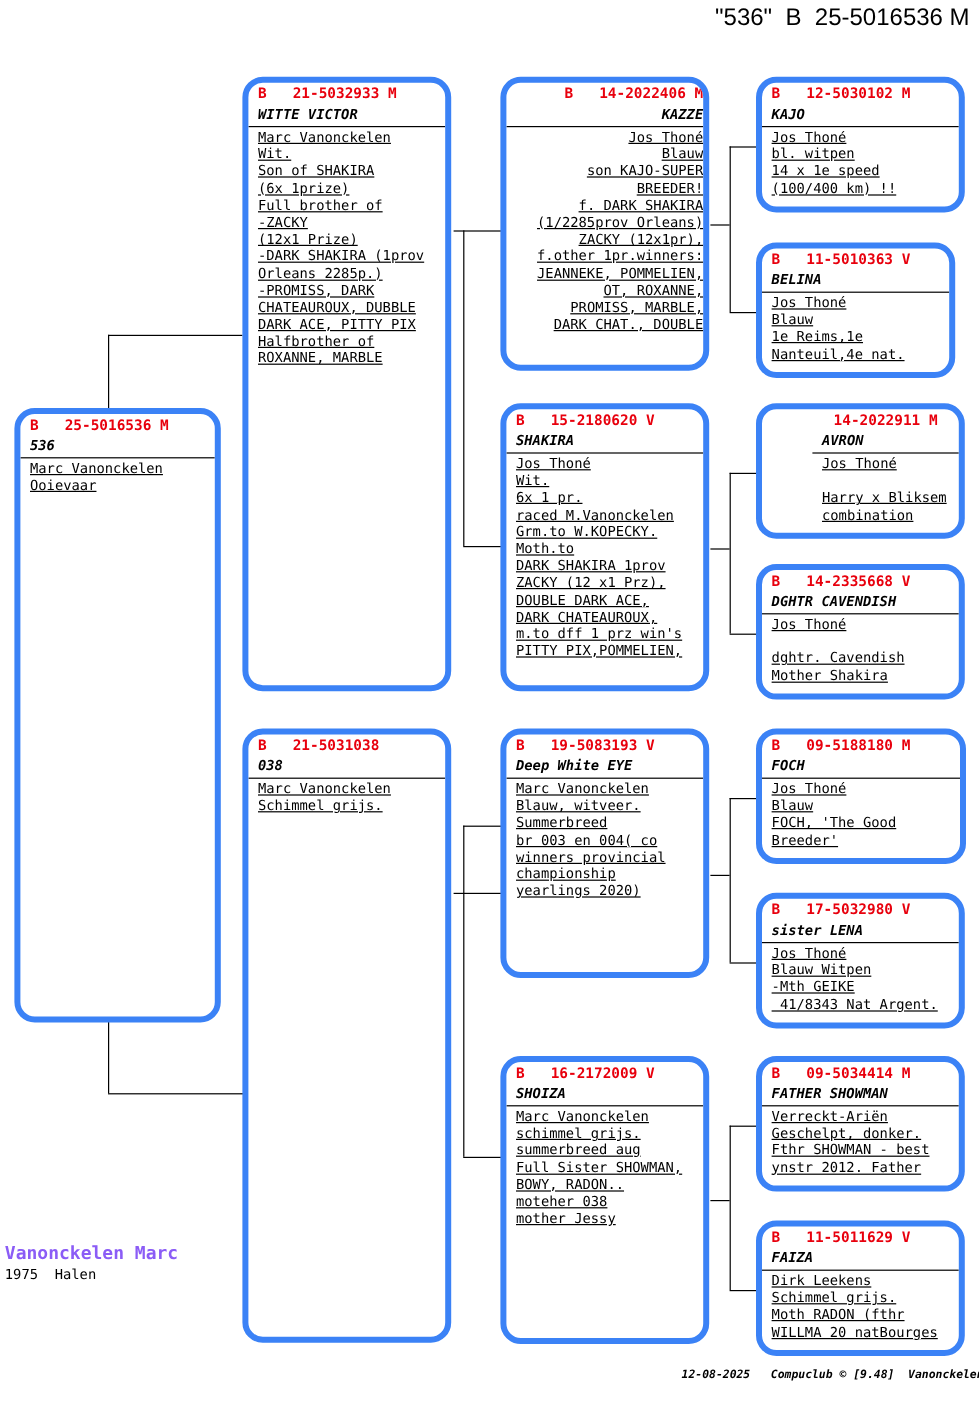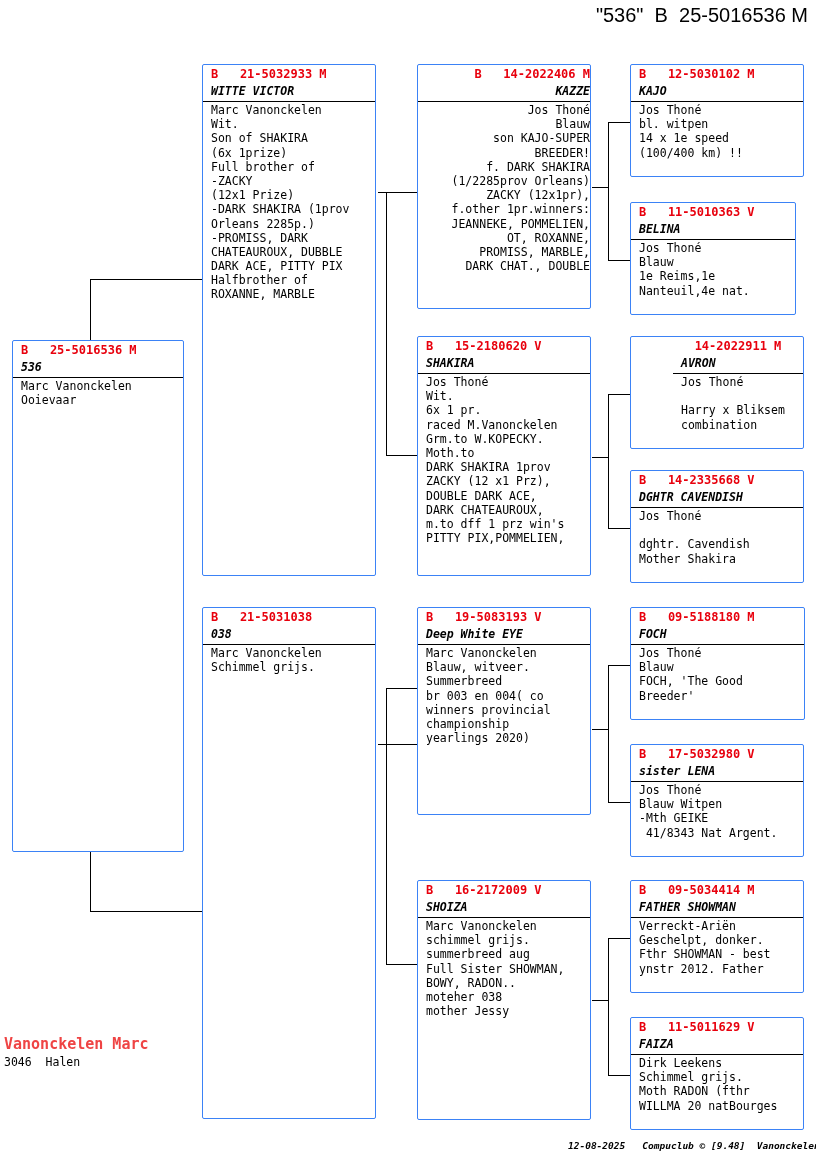--- a/index.html
+++ b/index.html
@@ -18,49 +18,50 @@
   }
 
   
   .ln{position:absolute;background:#000;}
   .lnh{height:1px;}
   .lnv{width:1px;}
 
   
   .box{
     position:absolute;box-sizing:border-box;
-    border:1px solid #3b82f6;border-radius:2px;
+    border:5px solid #3b82f6;border-radius:17px;
     background:#fff;overflow:hidden;
   }
   .box .hdr{
     height:19px;line-height:19px;
     color:#e8000d;font-weight:bold;font-size:12px;
     white-space:pre;padding-left:8px;
   }
   .box .nm{
     height:17px;line-height:15px;
     font-style:italic;font-weight:bold;font-size:11.5px;color:#000;
     white-space:pre;padding-left:8px;
     border-bottom:1px solid #000;
   }
   .box .body{
     padding:1px 0 0 8px;
+    text-decoration:underline;
   }
   .box .body .l{
     display:block;font-size:11.5px;line-height:14.2px;
     color:#000;white-space:pre;height:14.2px;
   }
 
   
   #breeder{
     position:absolute;left:4px;top:1033px;width:300px;
   }
   #breeder .bname{
     font-family:"DejaVu Sans Mono","Liberation Mono",monospace;
-    font-weight:bold;font-size:15px;line-height:22px;color:#ef4444;white-space:pre;
+    font-weight:bold;font-size:15px;line-height:22px;color:#8b5cf6;white-space:pre;
   }
   #breeder .bl{
     font-size:11.5px;line-height:15.5px;color:#000;white-space:pre;display:block;
   }
   #breeder .bmail{
     font-size:11.5px;line-height:15px;color:#000;white-space:pre;display:block;
     margin-top:13px;
   }
 
   #footer-note{
@@ -297,18 +298,18 @@
     <div class="body">
       <span class="l">Dirk Leekens</span>
       <span class="l">Schimmel grijs.</span>
       <span class="l">Moth RADON (fthr</span>
       <span class="l">WILLMA 20 natBourges</span>
     </div>
   </div>
 
   <div id="breeder">
     <div class="bname">Vanonckelen Marc</div>
-    <span class="bl">3046  Halen</span>
+    <span class="bl">1975  Halen</span>
   </div>
 
   <div id="footer-note">12-08-2025   Compuclub © [9.48]  Vanonckelen Marc</div>
 
 </div>
 
 </body></html>

